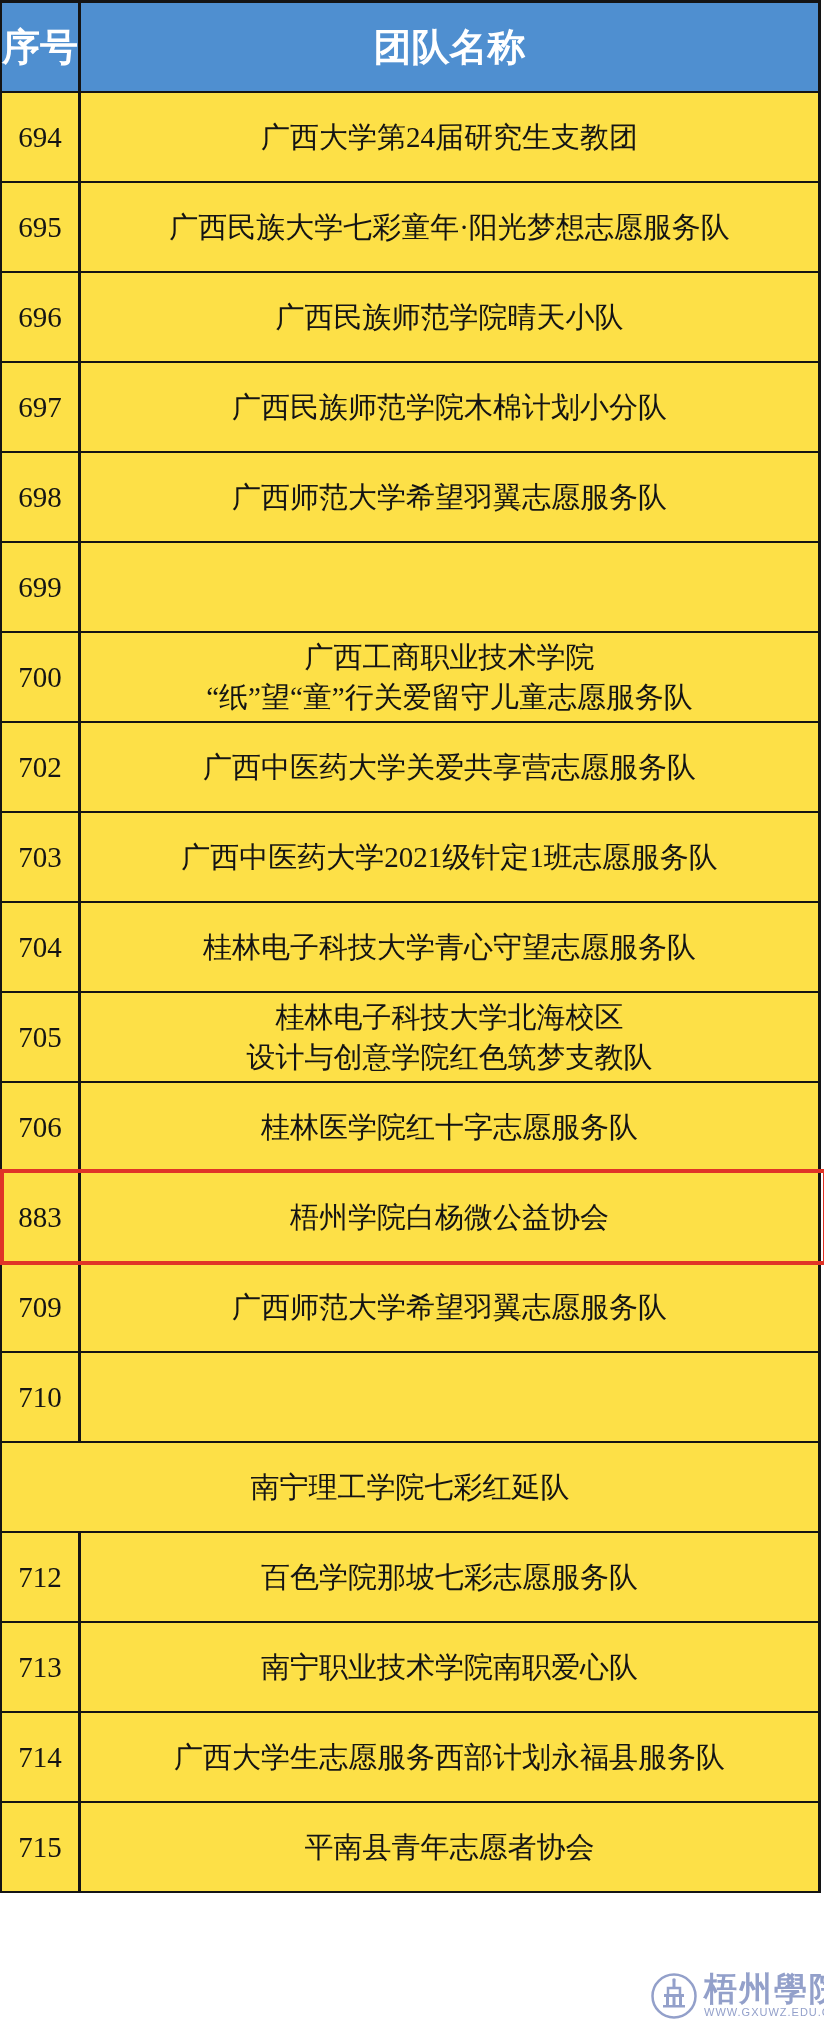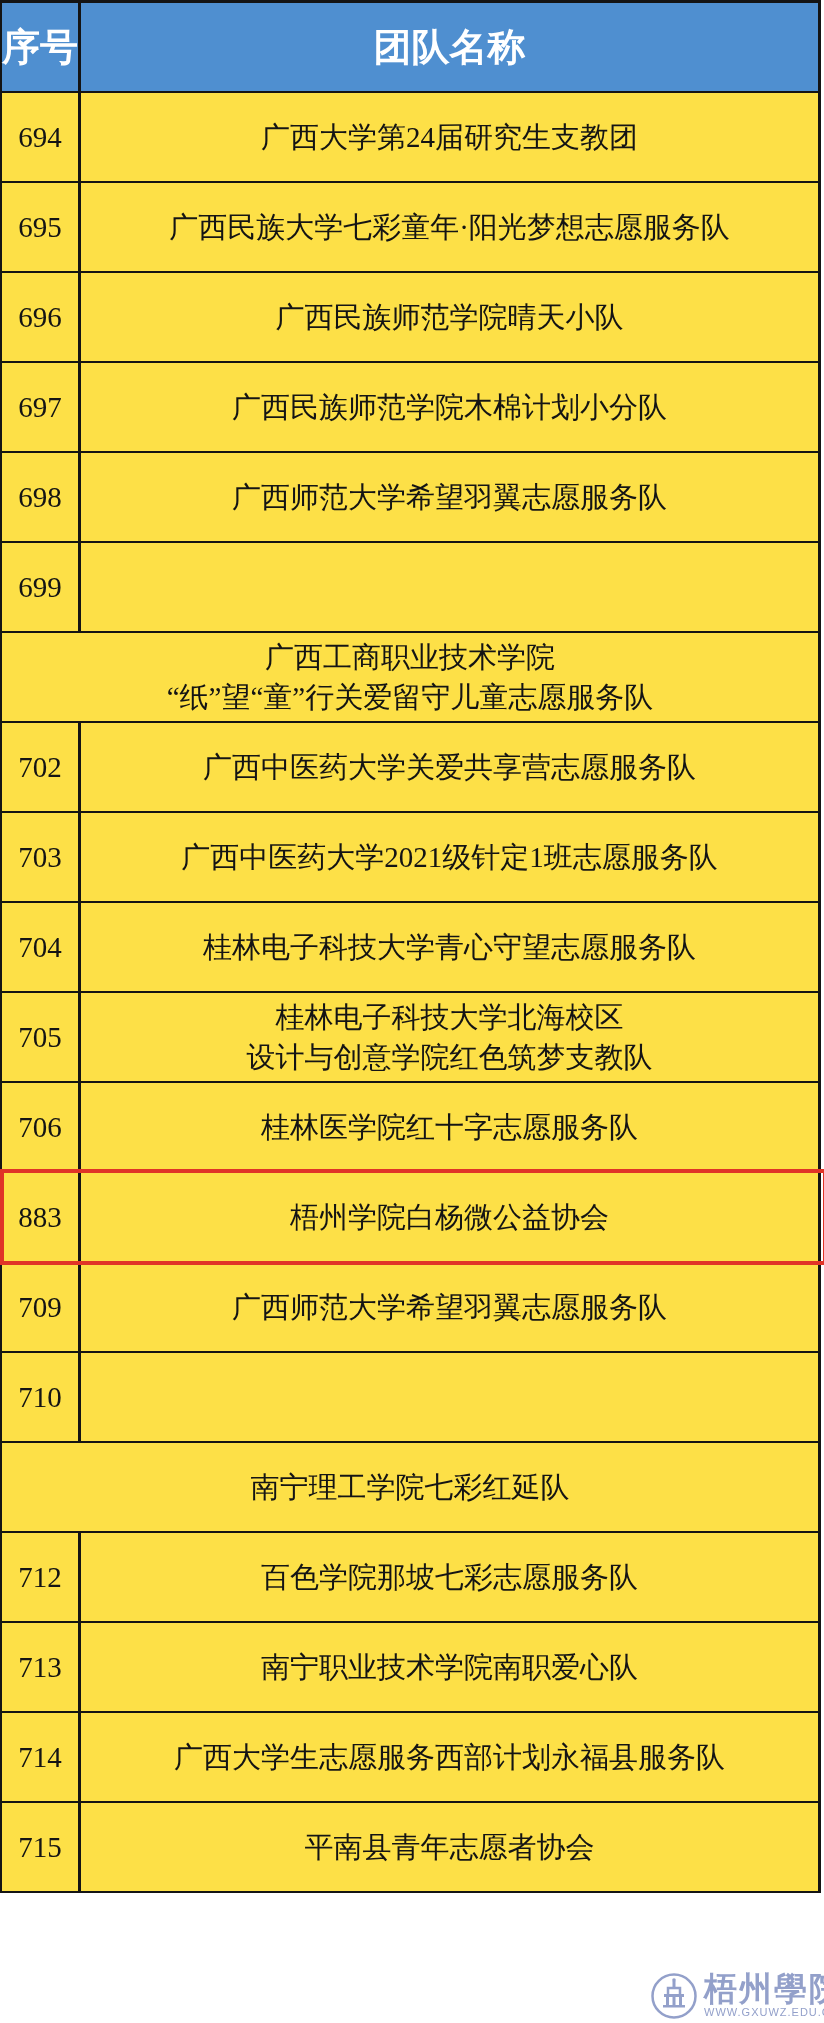--- a/index.html
+++ b/index.html
@@ -124,20 +124,21 @@
         <div class="row">
     <div class="cell cell-index">698</div>
     <div class="cell cell-name">
             <div class="line">广西师范大学希望羽翼志愿服务队</div>
           </div>
   </div>
         <div class="row">
     <div class="cell cell-index">699</div>
   </div>
         <div class="row">
+    <div class="cell cell-index">700</div>
     <div class="cell cell-name">
             <div class="line">广西工商职业技术学院</div>
             <div class="line">“纸”望“童”行关爱留守儿童志愿服务队</div>
           </div>
   </div>
         <div class="row">
     <div class="cell cell-index">702</div>
     <div class="cell cell-name">
             <div class="line">广西中医药大学关爱共享营志愿服务队</div>
           </div>

